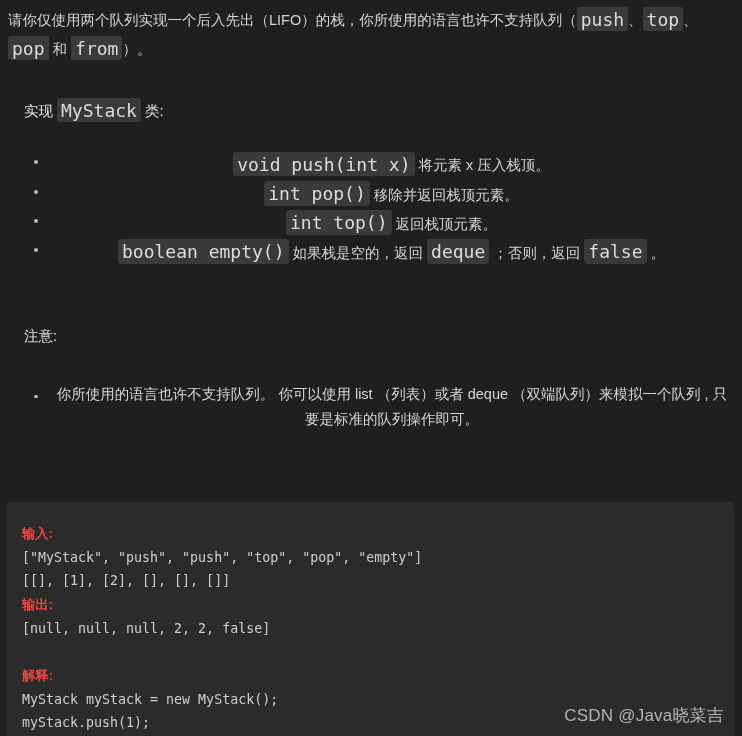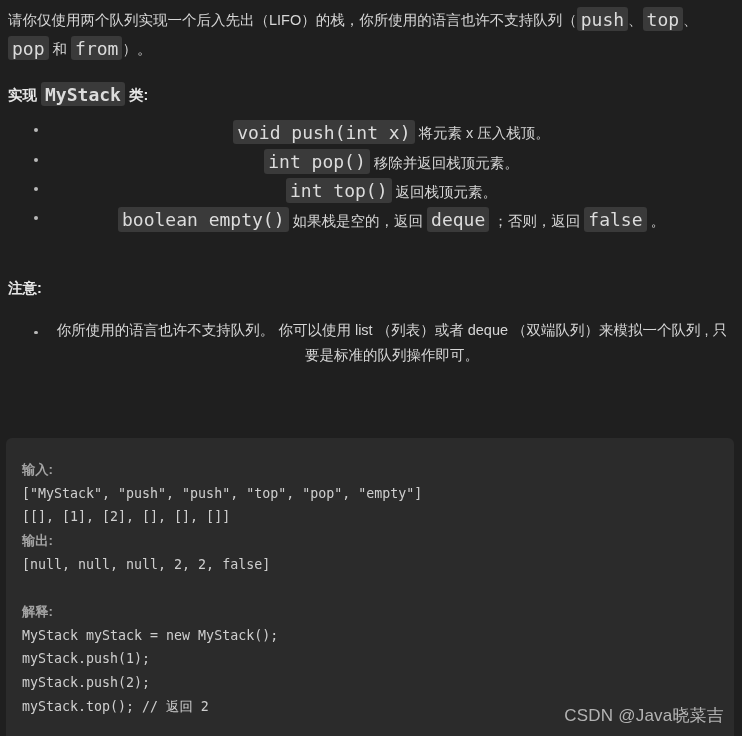--- a/index.html
+++ b/index.html
@@ -25,24 +25,24 @@
     width: 742px;
   }
 
   p.para {
     margin: 0 0 0 0;
     padding: 0 4px 0 2px;
     color: #d6d6d6;
   }
 
   .sect-head {
-    margin: 0;
+    margin: 16px;
     padding: 0 0 0 2px;
     color: #e6e6e6;
-    font-weight: bold;
+    font-weight: normal;
   }
 
   .spacer-lg { height: 26px; }
   .spacer-md { height: 17px; }
   .spacer-sm { height: 9px; }
 
   code.chip {
     font-family: "DejaVu Sans Mono", "Liberation Mono", monospace;
     background: #3a3a3a;
     color: #dcdcdc;
@@ -111,21 +111,21 @@
     width: 728px;
     font-family: "DejaVu Sans Mono", "Liberation Mono", monospace;
     font-size: 13.3px;
     line-height: 1.78;
     color: #cfcfcf;
     white-space: pre;
     overflow: hidden;
   }
   pre.codeblock .lbl {
     font-weight: bold;
-    color: #a3a3a3;
+    color: #ef4444;
     font-family: "Liberation Sans", "DejaVu Sans", sans-serif;
   }
 
   .watermark {
     position: absolute;
     right: 18px;
     bottom: 6px;
     color: #bfbfbf;
     font-size: 17px;
     font-family: "Liberation Sans", "DejaVu Sans", sans-serif;

